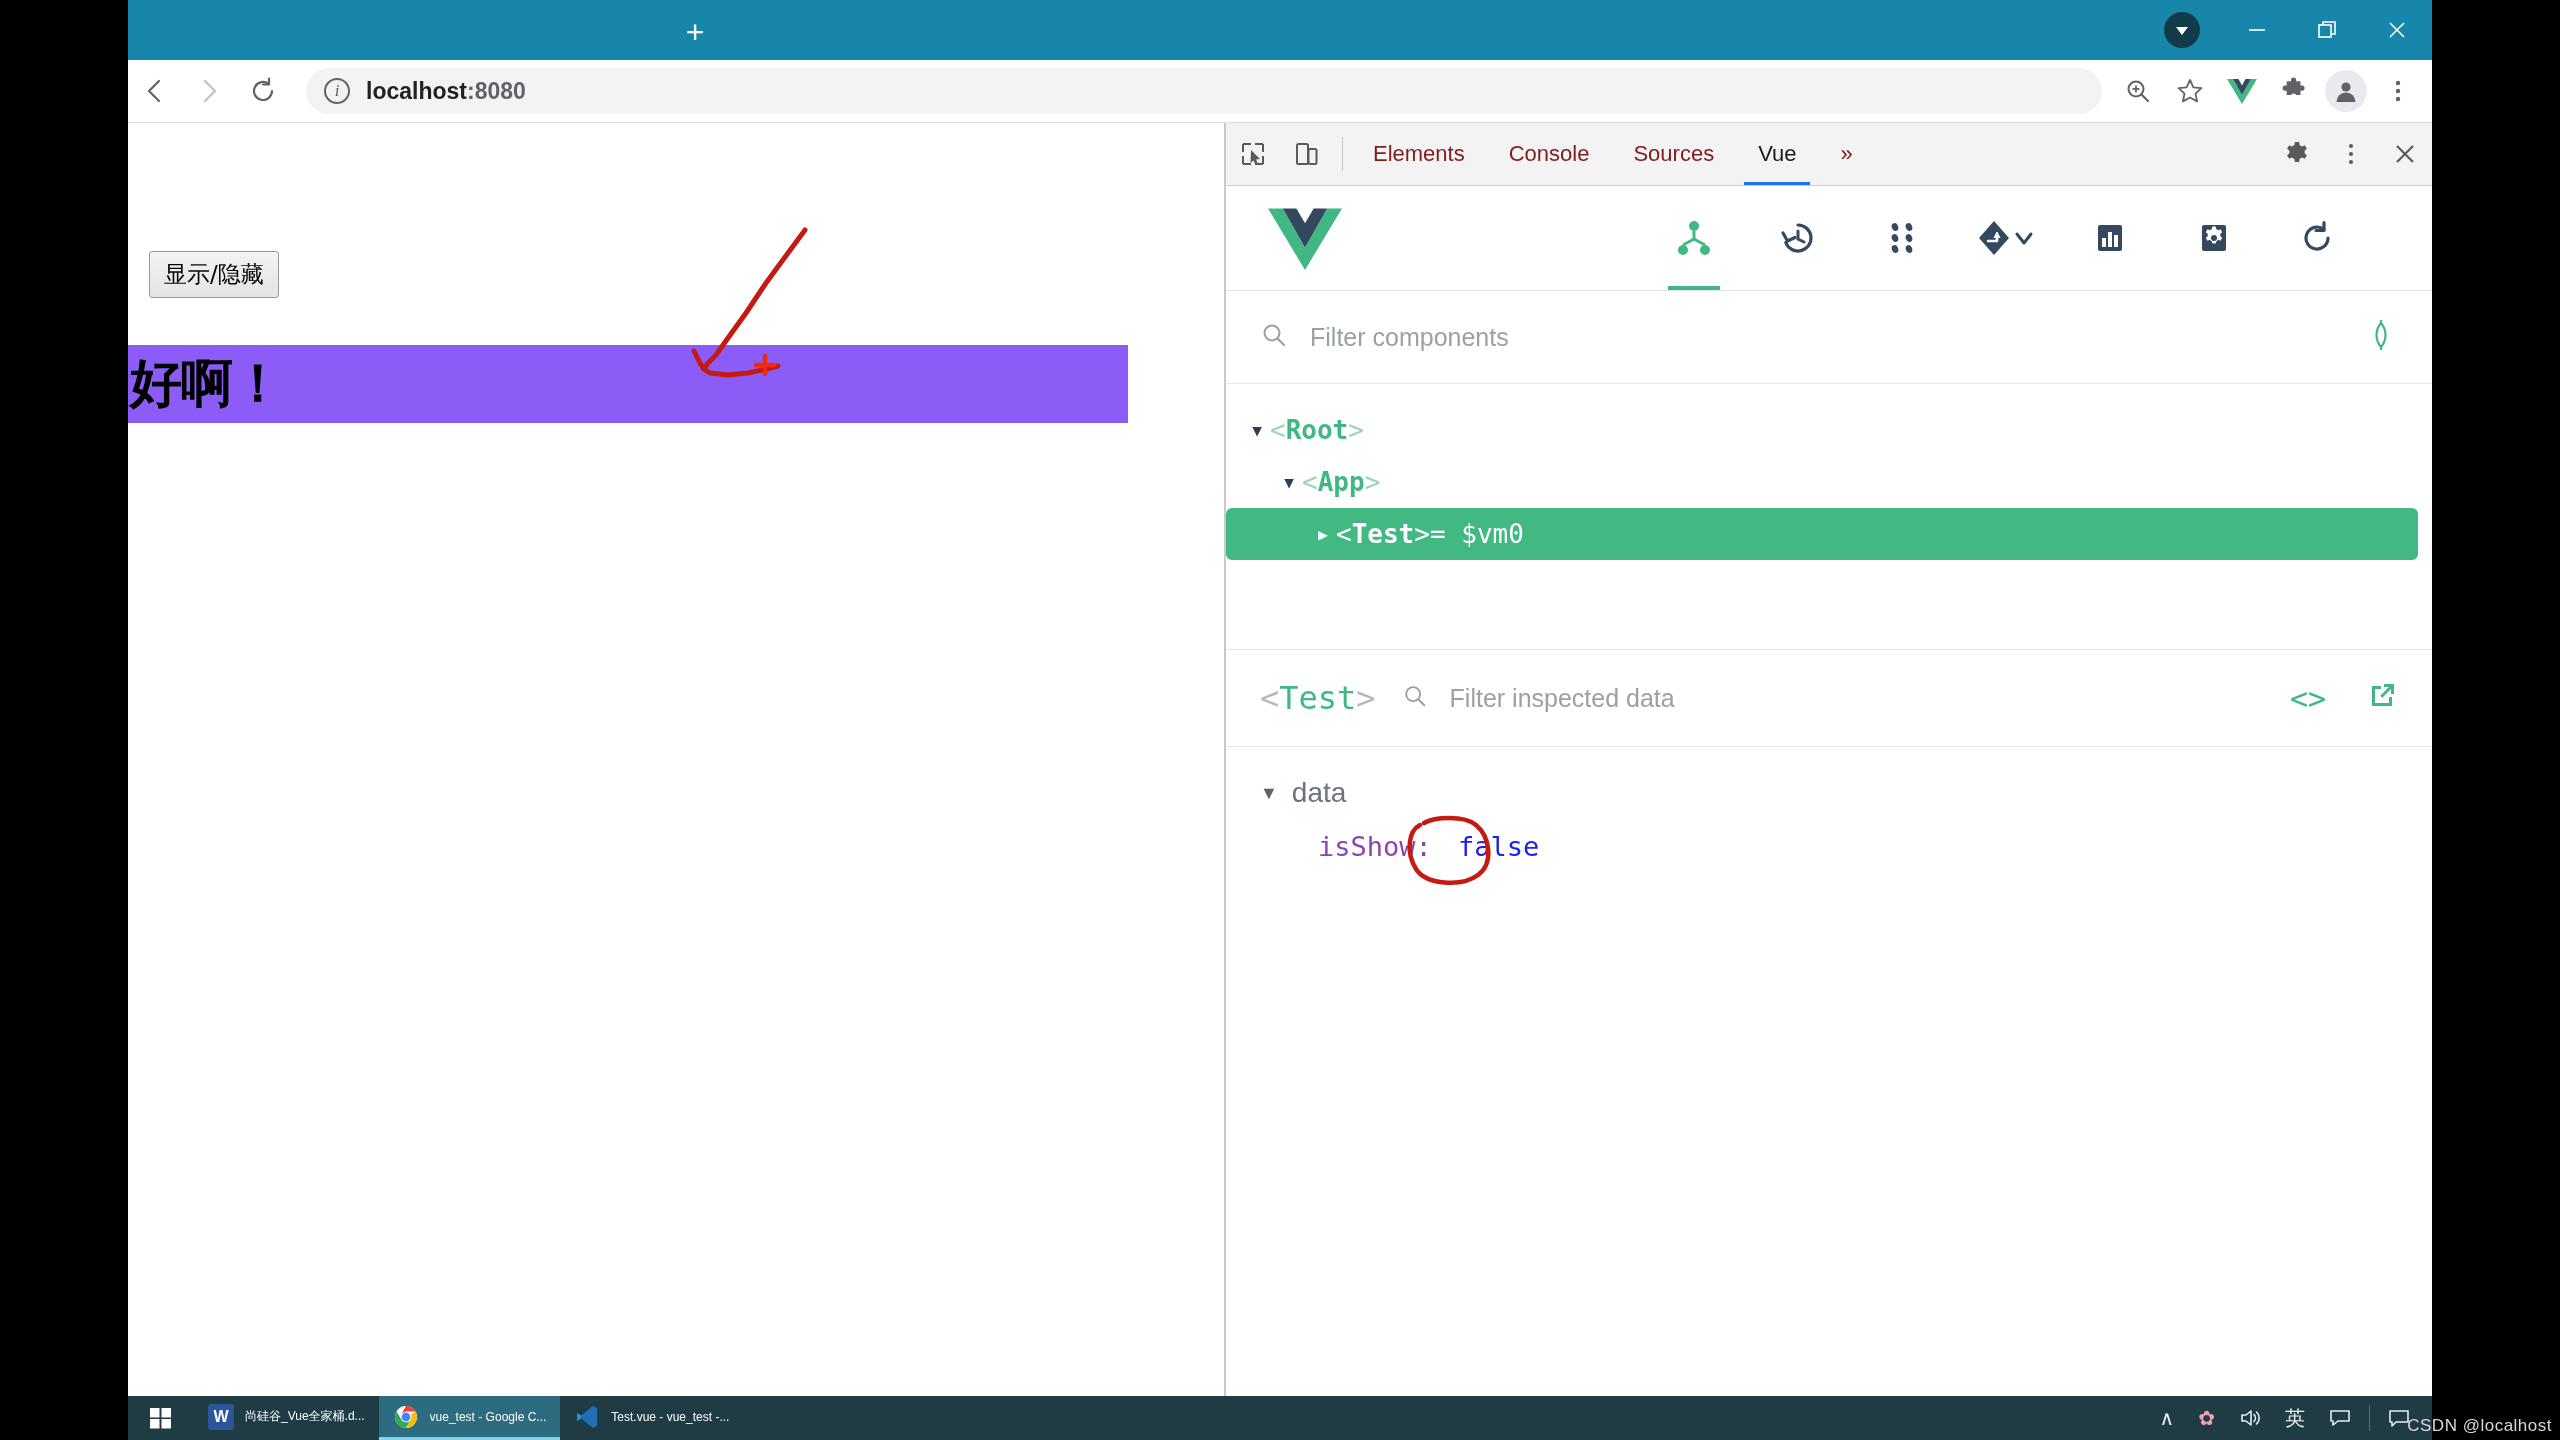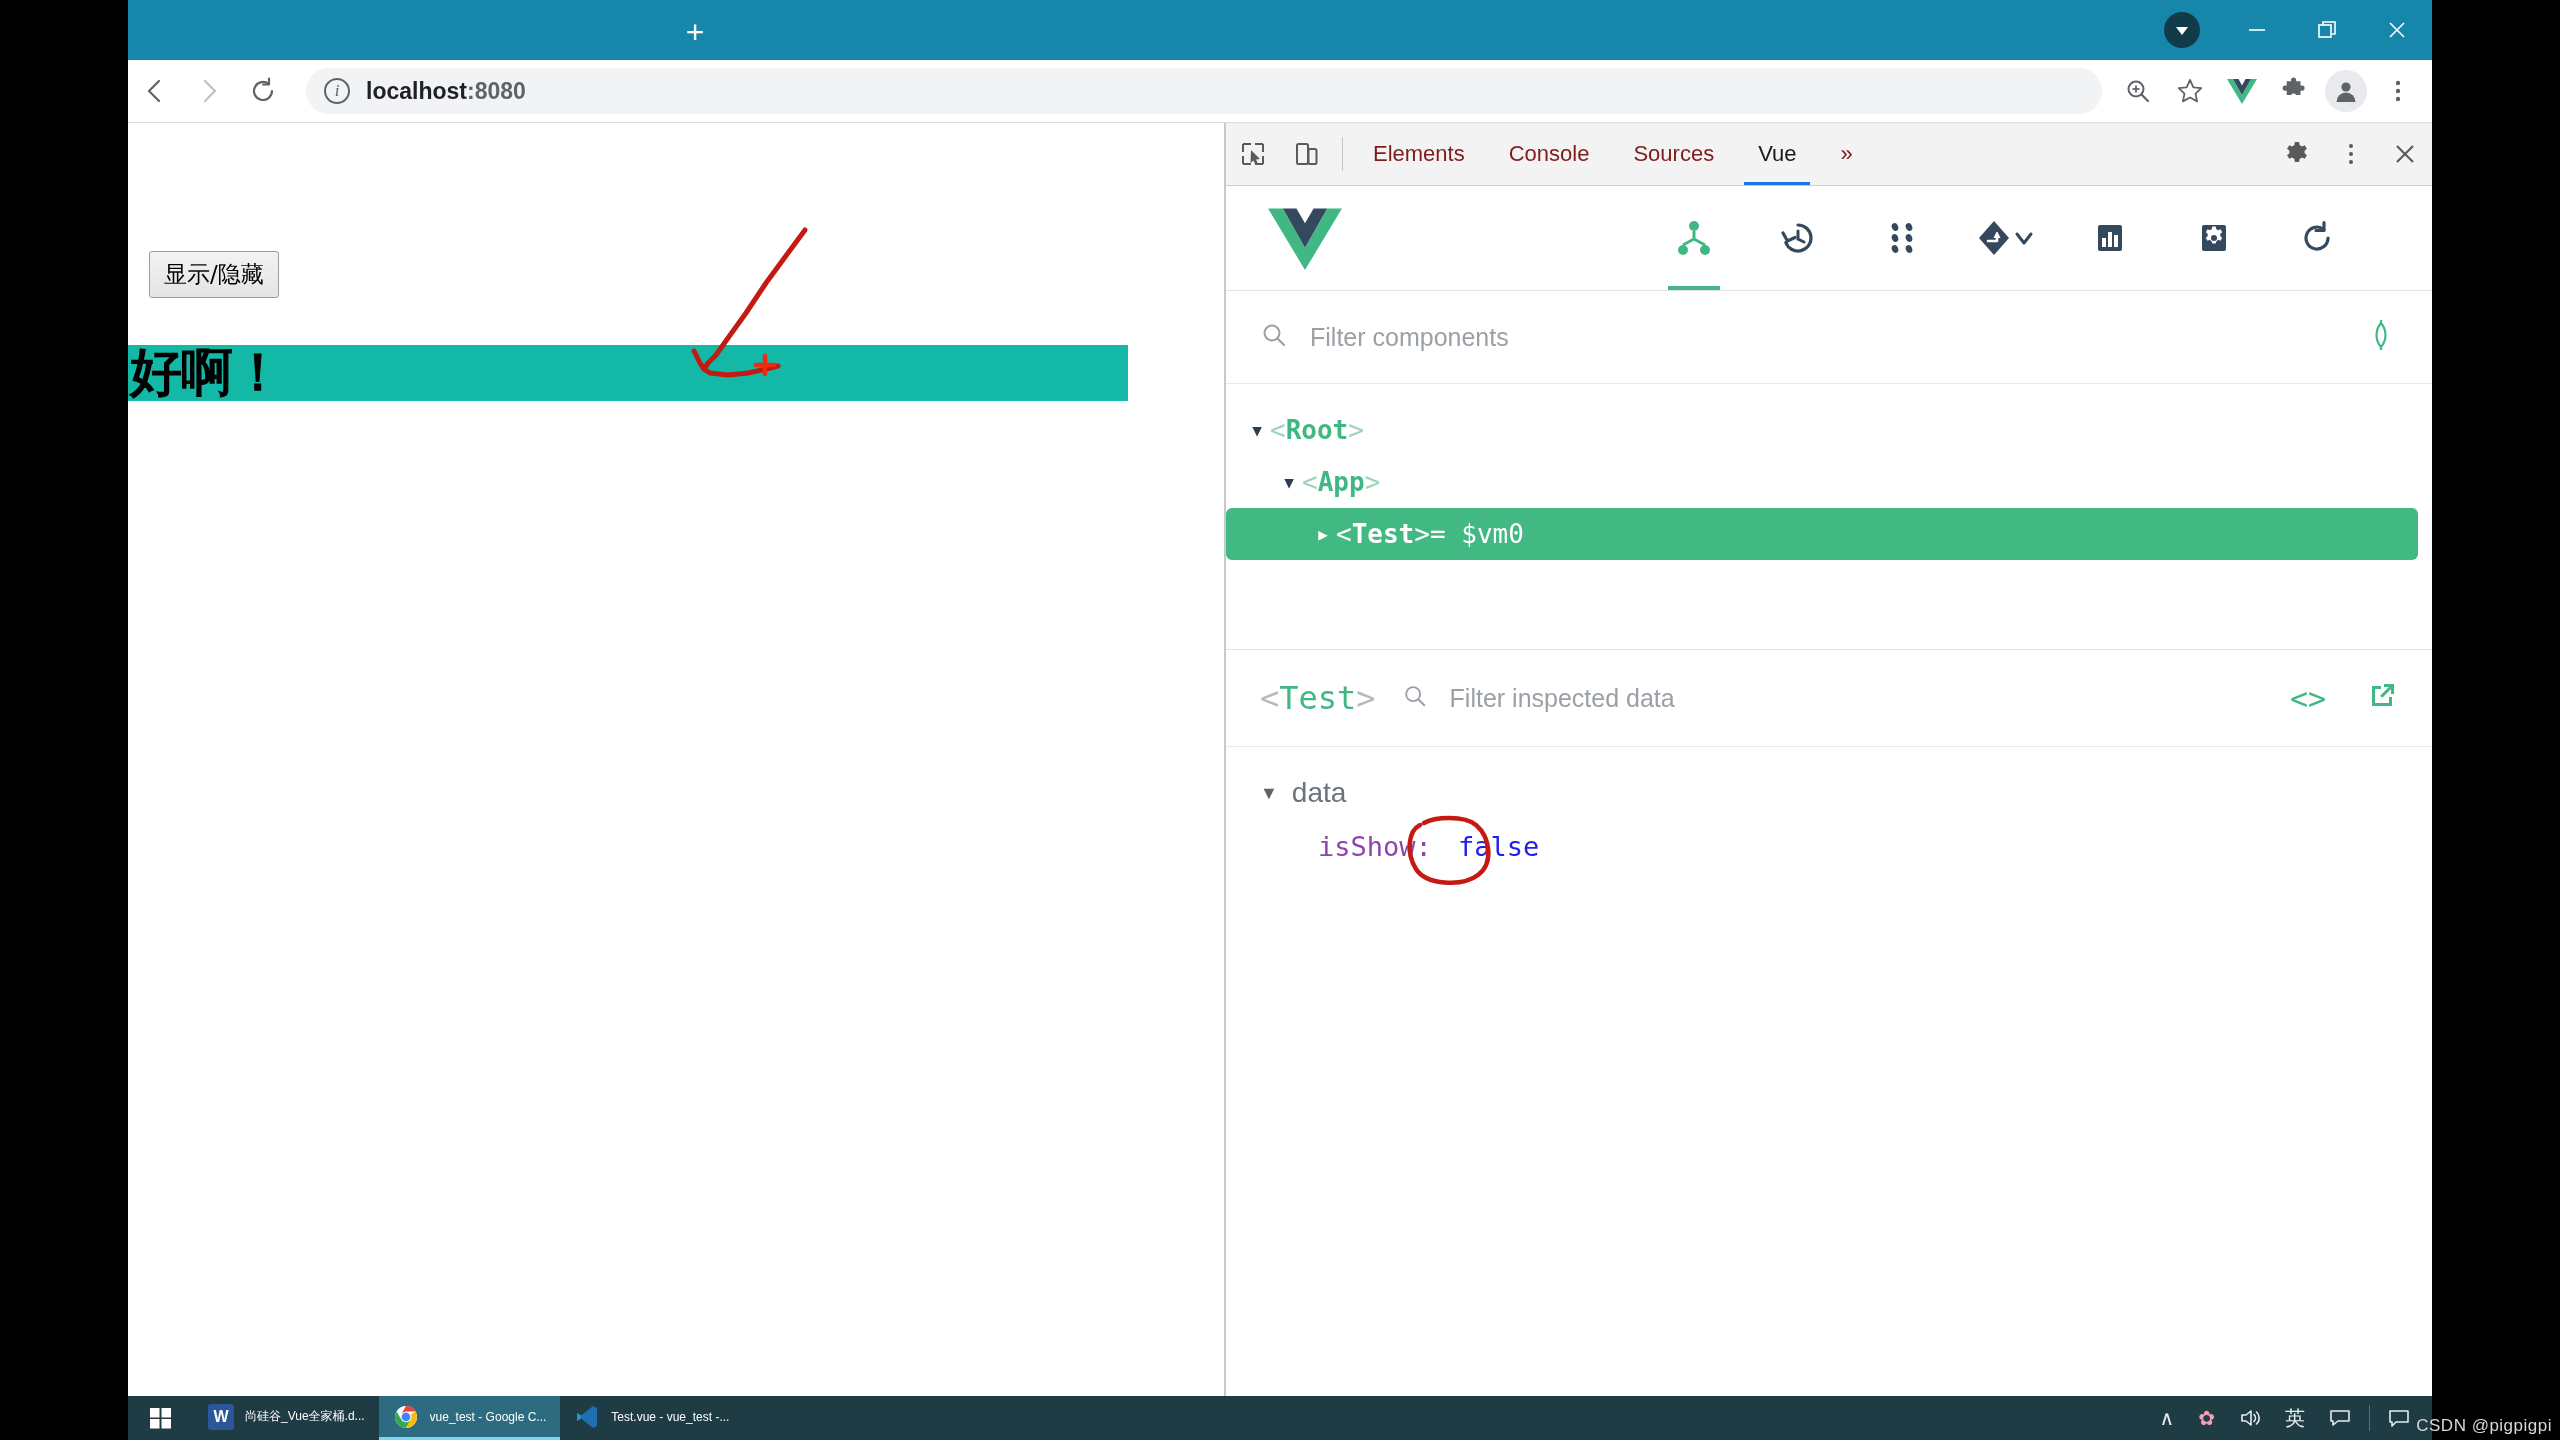--- a/index.html
+++ b/index.html
@@ -196,22 +196,22 @@
     border: 1px solid #9a9a9a;
     border-radius: 3px;
     font-size: 23px;
     color: #000;
     font-family: "DejaVu Sans", sans-serif;
   }
   .banner {
     position: absolute;
     left: 0; top: 222px;
     width: 1000px;
-    height: 56px;
-    background: #14b8a6;
+    height: 78px;
+    background: #8b5cf6;
     display: flex;
     align-items: center;
   }
   .banner h2 {
     margin: 0;
     padding-left: 2px;
     font-size: 52px;
     font-weight: bold;
     color: #000;
     font-family: "DejaVu Sans", sans-serif;
@@ -813,14 +813,14 @@
       </span>
       <span class="tray-div"></span>
       <span class="tray-item">
         <svg width="22" height="22" viewBox="0 0 22 22">
           <path d="M2 4 h18 v11 h-12 l-4 4 v-4 h-2 z" fill="none" stroke="#e6eef0" stroke-width="1.6" stroke-linejoin="round"></path>
         </svg>
       </span>
     </div>
   </div>
 
-  <div class="watermark">CSDN @pigpigpi</div>
+  <div class="watermark">CSDN @localhost</div>
 </div>
 
 </body></html>

